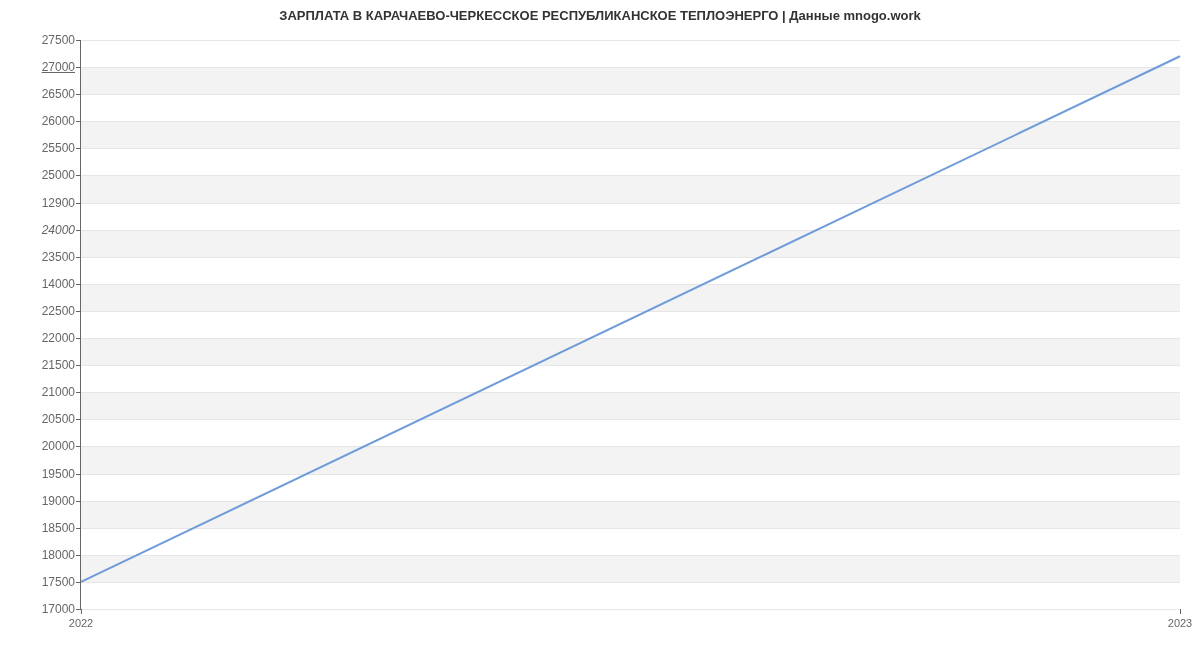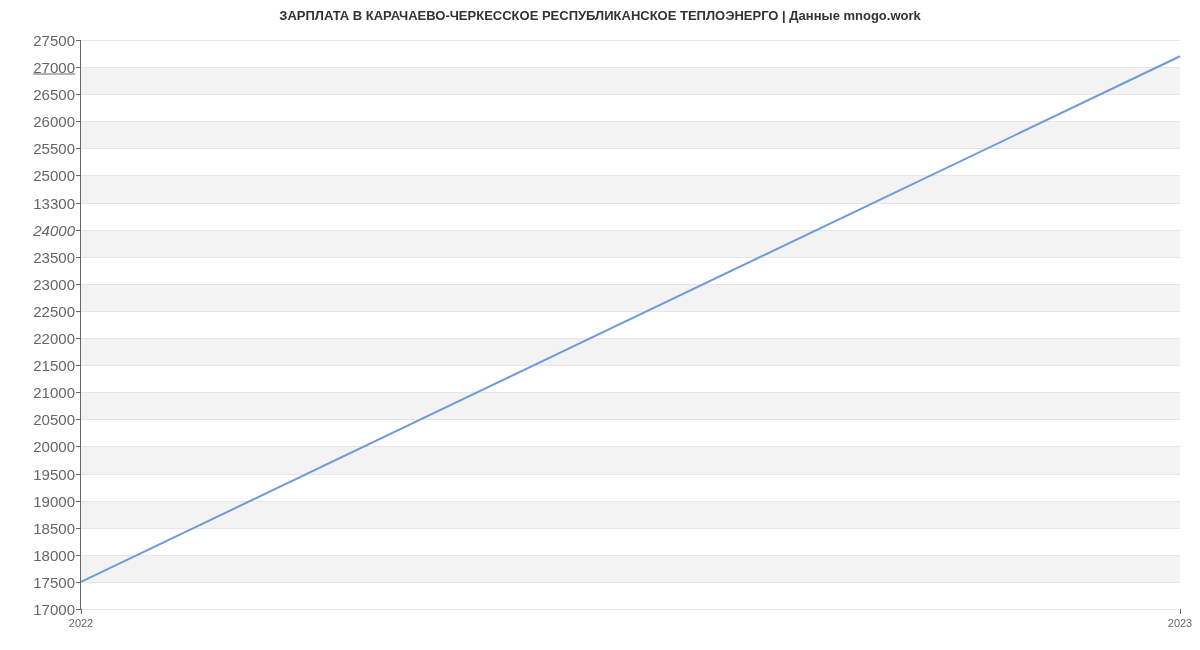--- a/index.html
+++ b/index.html
@@ -46,21 +46,21 @@
     position: absolute;
     left: 0;
     width: 100%;
     height: 1px;
     background: #e6e6e6;
   }
   .ytick {
     position: absolute;
     right: 100%;
     transform: translateY(-50%);
-    font-size: 15px;
+    font-size: 12px;
     color: #666;
     padding-right: 6px;
     white-space: nowrap;
   }
   .tickmark-y {
     position: absolute;
     left: -5px;
     width: 5px;
     height: 1px;
     background: #666;
@@ -138,30 +138,30 @@
       <div class="tickmark-y" style="top: 57.1429%;"></div>
       <div class="ytick" style="top: 57.1429%;">21500</div>
       <div class="gridline" style="top: 52.381%;"></div>
       <div class="tickmark-y" style="top: 52.381%;"></div>
       <div class="ytick" style="top: 52.381%;">22000</div>
       <div class="gridline" style="top: 47.619%;"></div>
       <div class="tickmark-y" style="top: 47.619%;"></div>
       <div class="ytick" style="top: 47.619%;">22500</div>
       <div class="gridline" style="top: 42.8571%;"></div>
       <div class="tickmark-y" style="top: 42.8571%;"></div>
-      <div class="ytick" style="top: 42.8571%;">23000</div>
+      <div class="ytick" style="top: 42.8571%;">14000</div>
       <div class="gridline" style="top: 38.0952%;"></div>
       <div class="tickmark-y" style="top: 38.0952%;"></div>
       <div class="ytick" style="top: 38.0952%; margin-left: 8px;">23500</div>
       <div class="gridline" style="top: 33.3333%;"></div>
       <div class="tickmark-y" style="top: 33.3333%;"></div>
       <div class="ytick" style="top: 33.3333%; font-style: italic;">24000</div>
       <div class="gridline" style="top: 28.5714%;"></div>
       <div class="tickmark-y" style="top: 28.5714%;"></div>
-      <div class="ytick" style="top: 28.5714%;">13300</div>
+      <div class="ytick" style="top: 28.5714%;">12900</div>
       <div class="gridline" style="top: 23.8095%;"></div>
       <div class="tickmark-y" style="top: 23.8095%;"></div>
       <div class="ytick" style="top: 23.8095%;">25000</div>
       <div class="gridline" style="top: 19.0476%;"></div>
       <div class="tickmark-y" style="top: 19.0476%;"></div>
       <div class="ytick" style="top: 19.0476%;">25500</div>
       <div class="gridline" style="top: 14.2857%;"></div>
       <div class="tickmark-y" style="top: 14.2857%;"></div>
       <div class="ytick" style="top: 14.2857%;">26000</div>
       <div class="gridline" style="top: 9.52381%;"></div>

